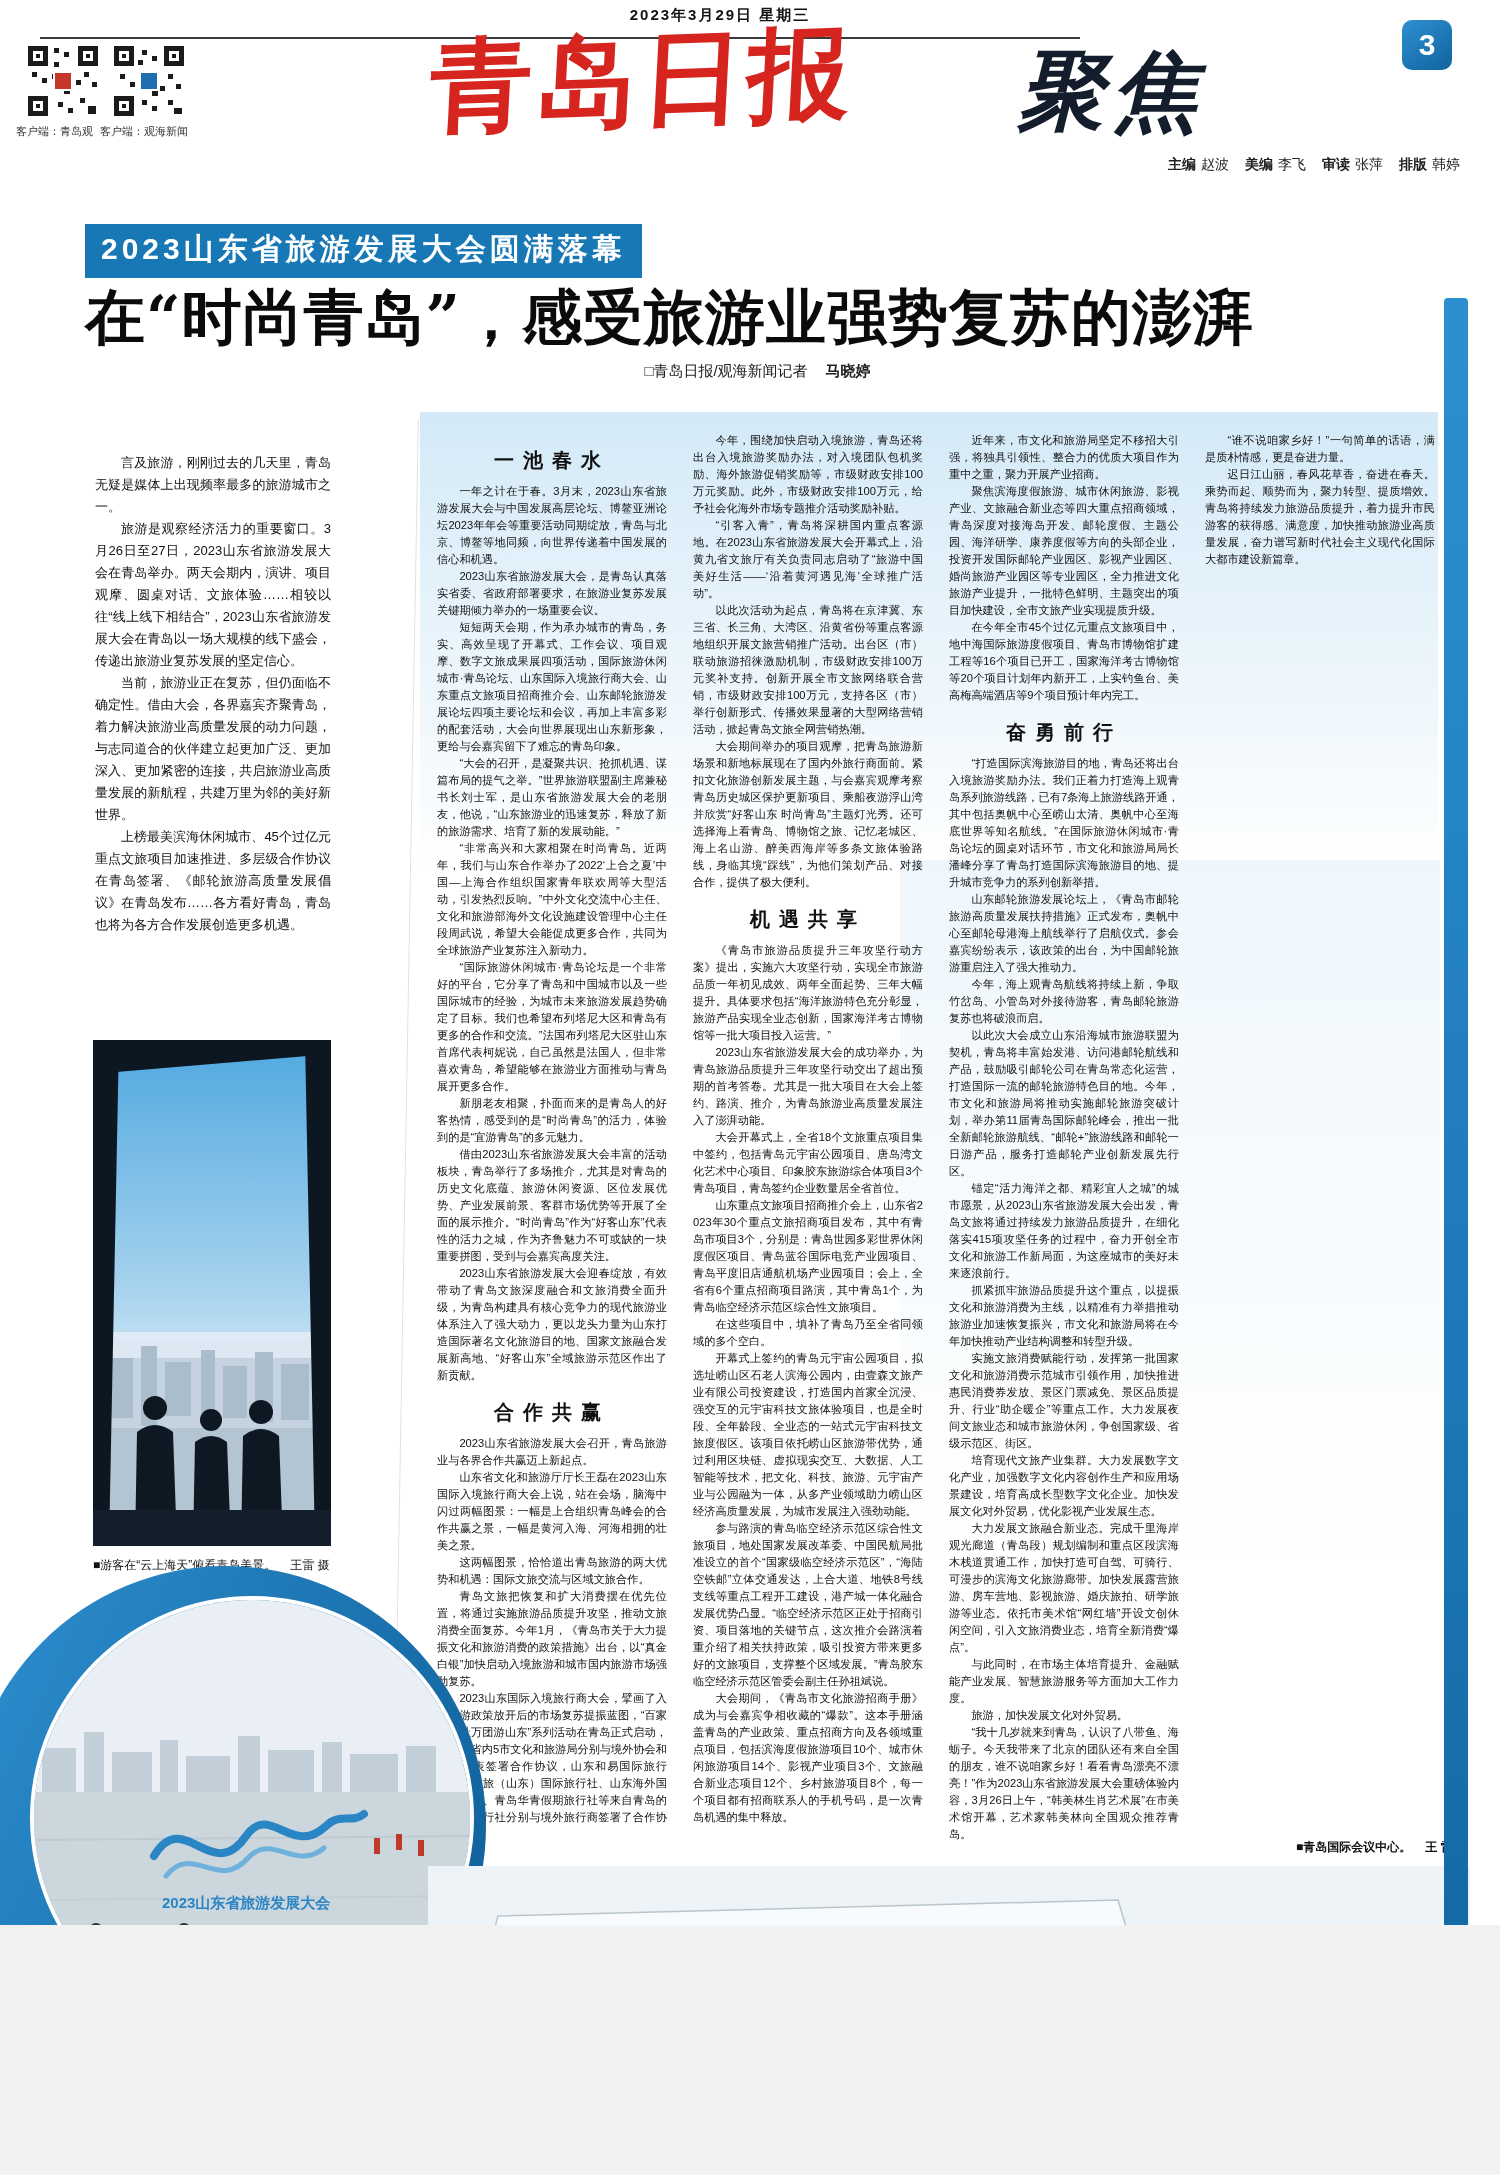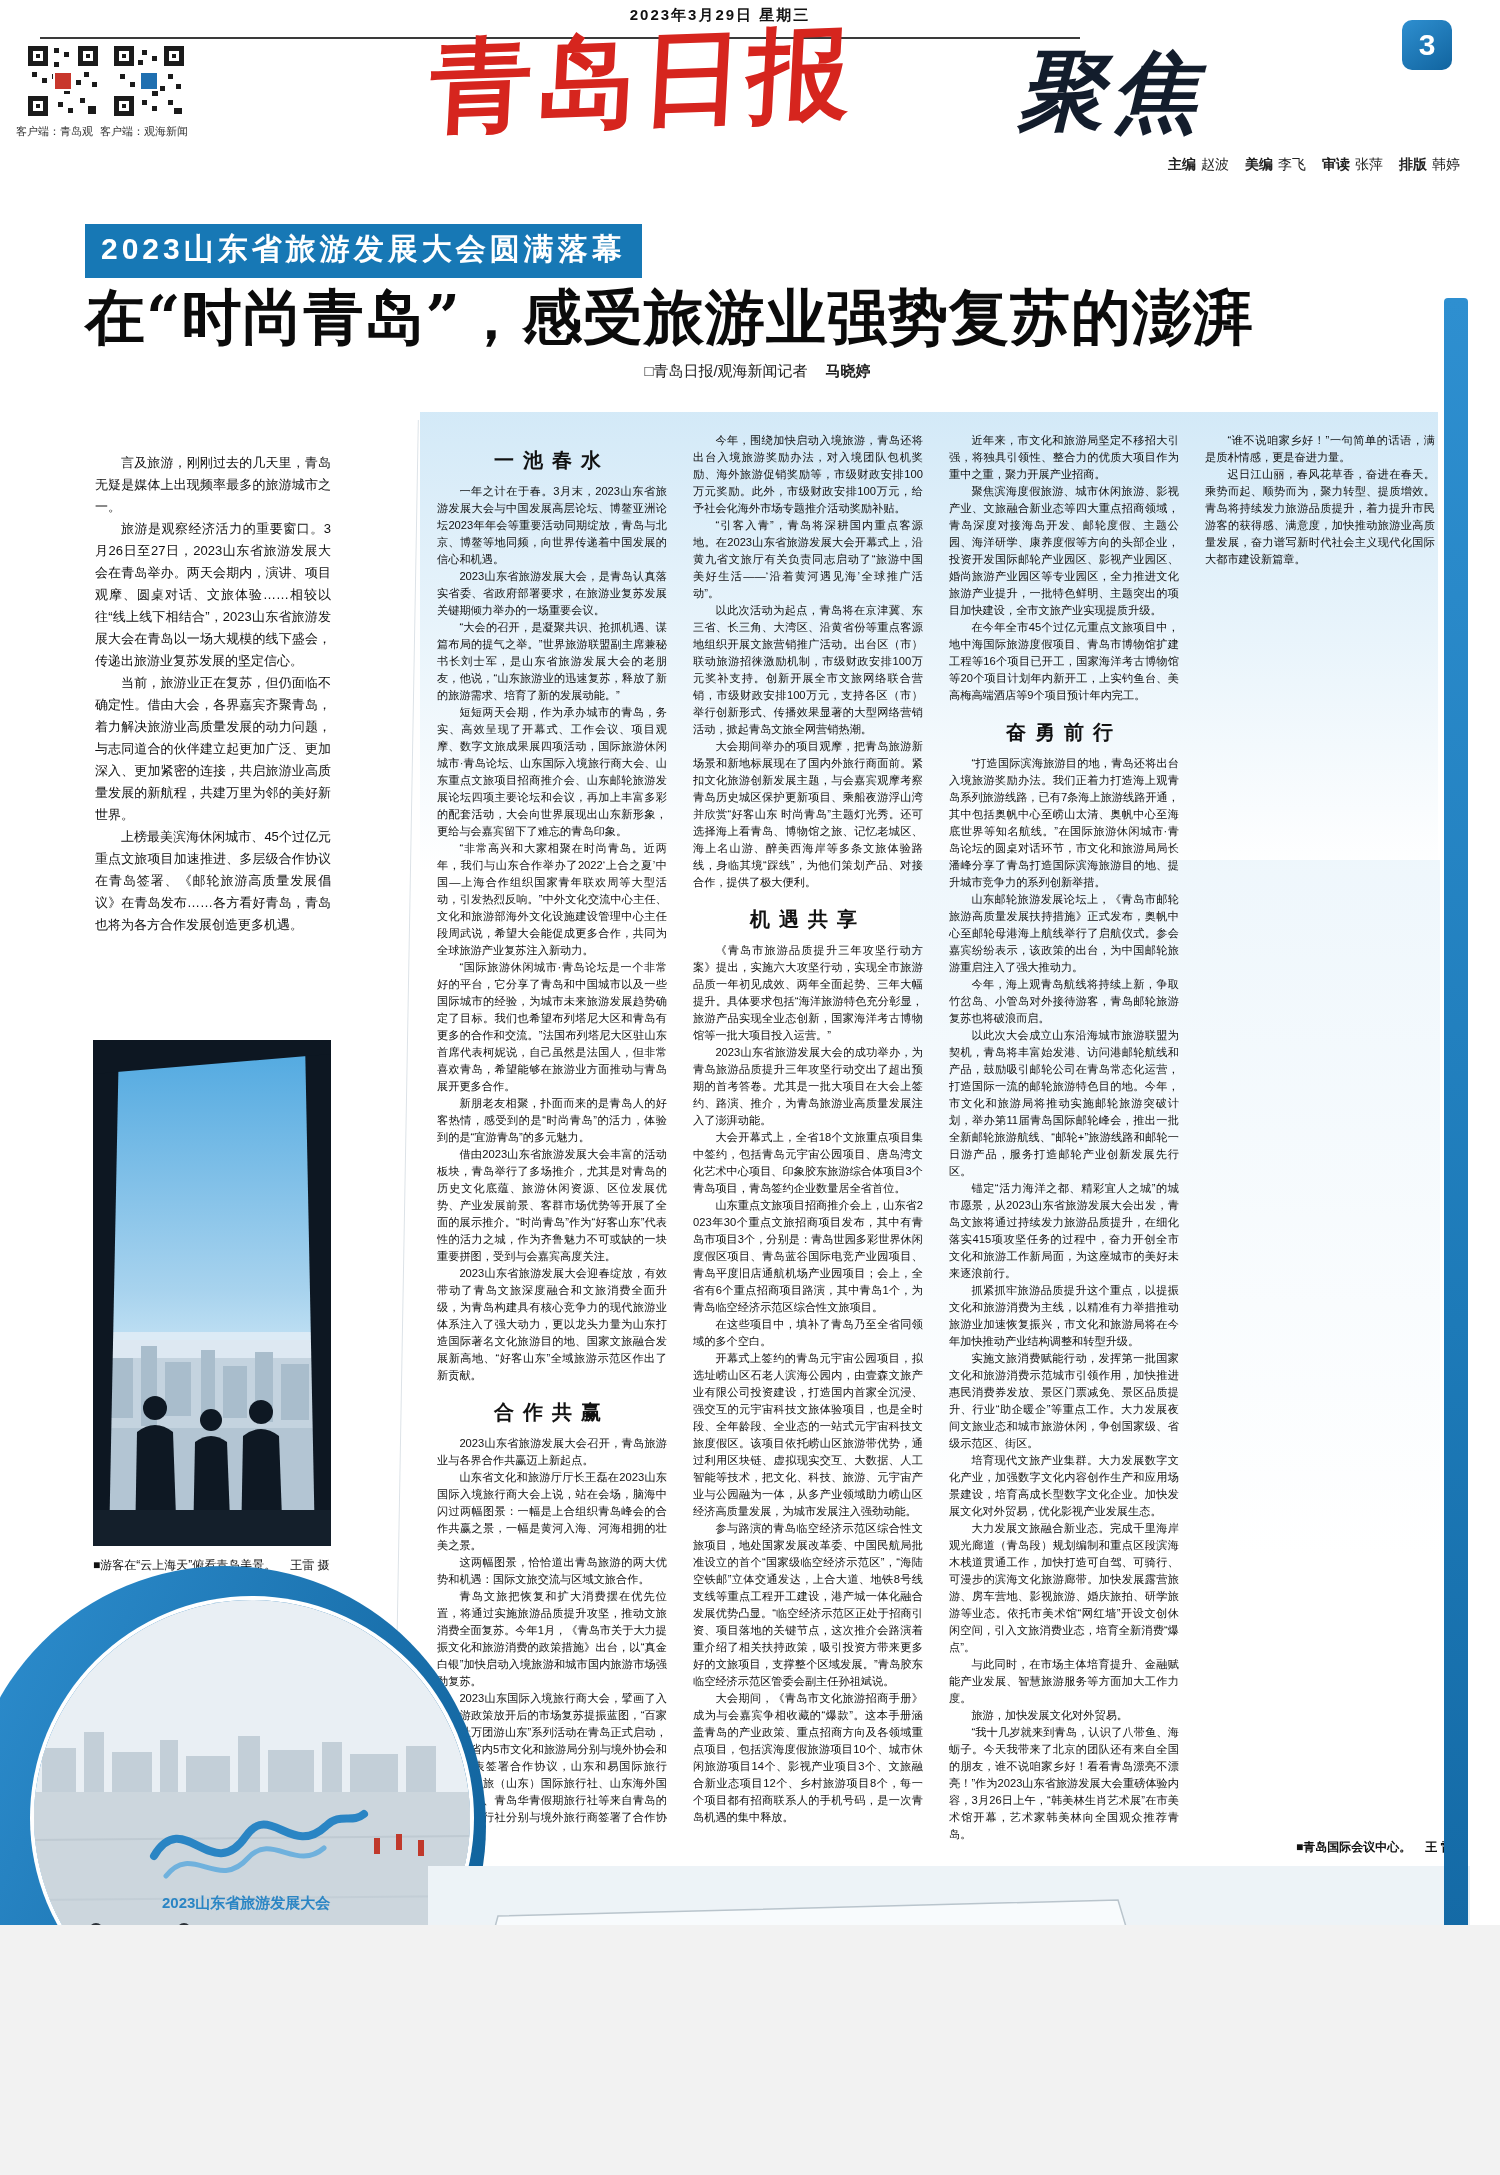--- a/index.html
+++ b/index.html
@@ -155,22 +155,22 @@
   <div class="intro-col">
       <div class="para">言及旅游，刚刚过去的几天里，青岛无疑是媒体上出现频率最多的旅游城市之一。</div>
       <div class="para">旅游是观察经济活力的重要窗口。3月26日至27日，2023山东省旅游发展大会在青岛举办。两天会期内，演讲、项目观摩、圆桌对话、文旅体验……相较以往“线上线下相结合”，2023山东省旅游发展大会在青岛以一场大规模的线下盛会，传递出旅游业复苏发展的坚定信心。</div>
       <div class="para">当前，旅游业正在复苏，但仍面临不确定性。借由大会，各界嘉宾齐聚青岛，着力解决旅游业高质量发展的动力问题，与志同道合的伙伴建立起更加广泛、更加深入、更加紧密的连接，共启旅游业高质量发展的新航程，共建万里为邻的美好新世界。</div>
       <div class="para">上榜最美滨海休闲城市、45个过亿元重点文旅项目加速推进、多层级合作协议在青岛签署、《邮轮旅游高质量发展倡议》在青岛发布……各方看好青岛，青岛也将为各方合作发展创造更多机遇。</div>
     </div>
   <div class="flow-cols">
       <div class="sec-head">一池春水</div>
       <div class="para">一年之计在于春。3月末，2023山东省旅游发展大会与中国发展高层论坛、博鳌亚洲论坛2023年年会等重要活动同期绽放，青岛与北京、博鳌等地同频，向世界传递着中国发展的信心和机遇。</div>
       <div class="para">2023山东省旅游发展大会，是青岛认真落实省委、省政府部署要求，在旅游业复苏发展关键期倾力举办的一场重要会议。</div>
+      <div class="para">短短两天会期，作为承办城市的青岛，务实、高效呈现了开幕式、工作会议、项目观摩、数字文旅成果展四项活动，国际旅游休闲城市·青岛论坛、山东国际入境旅行商大会、山东重点文旅项目招商推介会、山东邮轮旅游发展论坛四项主要论坛和会议，再加上丰富多彩的配套活动，大会向世界展现出山东新形象，更给与会嘉宾留下了难忘的青岛印象。</div>
       <div class="para">“大会的召开，是凝聚共识、抢抓机遇、谋篇布局的提气之举。”世界旅游联盟副主席兼秘书长刘士军，是山东省旅游发展大会的老朋友，他说，“山东旅游业的迅速复苏，释放了新的旅游需求、培育了新的发展动能。”</div>
-      <div class="para">短短两天会期，作为承办城市的青岛，务实、高效呈现了开幕式、工作会议、项目观摩、数字文旅成果展四项活动，国际旅游休闲城市·青岛论坛、山东国际入境旅行商大会、山东重点文旅项目招商推介会、山东邮轮旅游发展论坛四项主要论坛和会议，再加上丰富多彩的配套活动，大会向世界展现出山东新形象，更给与会嘉宾留下了难忘的青岛印象。</div>
       <div class="para">“非常高兴和大家相聚在时尚青岛。近两年，我们与山东合作举办了2022‘上合之夏’中国—上海合作组织国家青年联欢周等大型活动，引发热烈反响。”中外文化交流中心主任、文化和旅游部海外文化设施建设管理中心主任段周武说，希望大会能促成更多合作，共同为全球旅游产业复苏注入新动力。</div>
       <div class="para">“国际旅游休闲城市·青岛论坛是一个非常好的平台，它分享了青岛和中国城市以及一些国际城市的经验，为城市未来旅游发展趋势确定了目标。我们也希望布列塔尼大区和青岛有更多的合作和交流。”法国布列塔尼大区驻山东首席代表柯妮说，自己虽然是法国人，但非常喜欢青岛，希望能够在旅游业方面推动与青岛展开更多合作。</div>
       <div class="para">新朋老友相聚，扑面而来的是青岛人的好客热情，感受到的是“时尚青岛”的活力，体验到的是“宜游青岛”的多元魅力。</div>
       <div class="para">借由2023山东省旅游发展大会丰富的活动板块，青岛举行了多场推介，尤其是对青岛的历史文化底蕴、旅游休闲资源、区位发展优势、产业发展前景、客群市场优势等开展了全面的展示推介。“时尚青岛”作为“好客山东”代表性的活力之城，作为齐鲁魅力不可或缺的一块重要拼图，受到与会嘉宾高度关注。</div>
       <div class="para">2023山东省旅游发展大会迎春绽放，有效带动了青岛文旅深度融合和文旅消费全面升级，为青岛构建具有核心竞争力的现代旅游业体系注入了强大动力，更以龙头力量为山东打造国际著名文化旅游目的地、国家文旅融合发展新高地、“好客山东”全域旅游示范区作出了新贡献。</div>
       <div class="sec-head">合作共赢</div>
       <div class="para">2023山东省旅游发展大会召开，青岛旅游业与各界合作共赢迈上新起点。</div>
       <div class="para">山东省文化和旅游厅厅长王磊在2023山东国际入境旅行商大会上说，站在会场，脑海中闪过两幅图景：一幅是上合组织青岛峰会的合作共赢之景，一幅是黄河入海、河海相拥的壮美之景。</div>
       <div class="para">这两幅图景，恰恰道出青岛旅游的两大优势和机遇：国际文旅交流与区域文旅合作。</div>
       <div class="para">青岛文旅把恢复和扩大消费摆在优先位置，将通过实施旅游品质提升攻坚，推动文旅消费全面复苏。今年1月，《青岛市关于大力提振文化和旅游消费的政策措施》出台，以“真金白银”加快启动入境旅游和城市国内旅游市场强劲复苏。</div>

